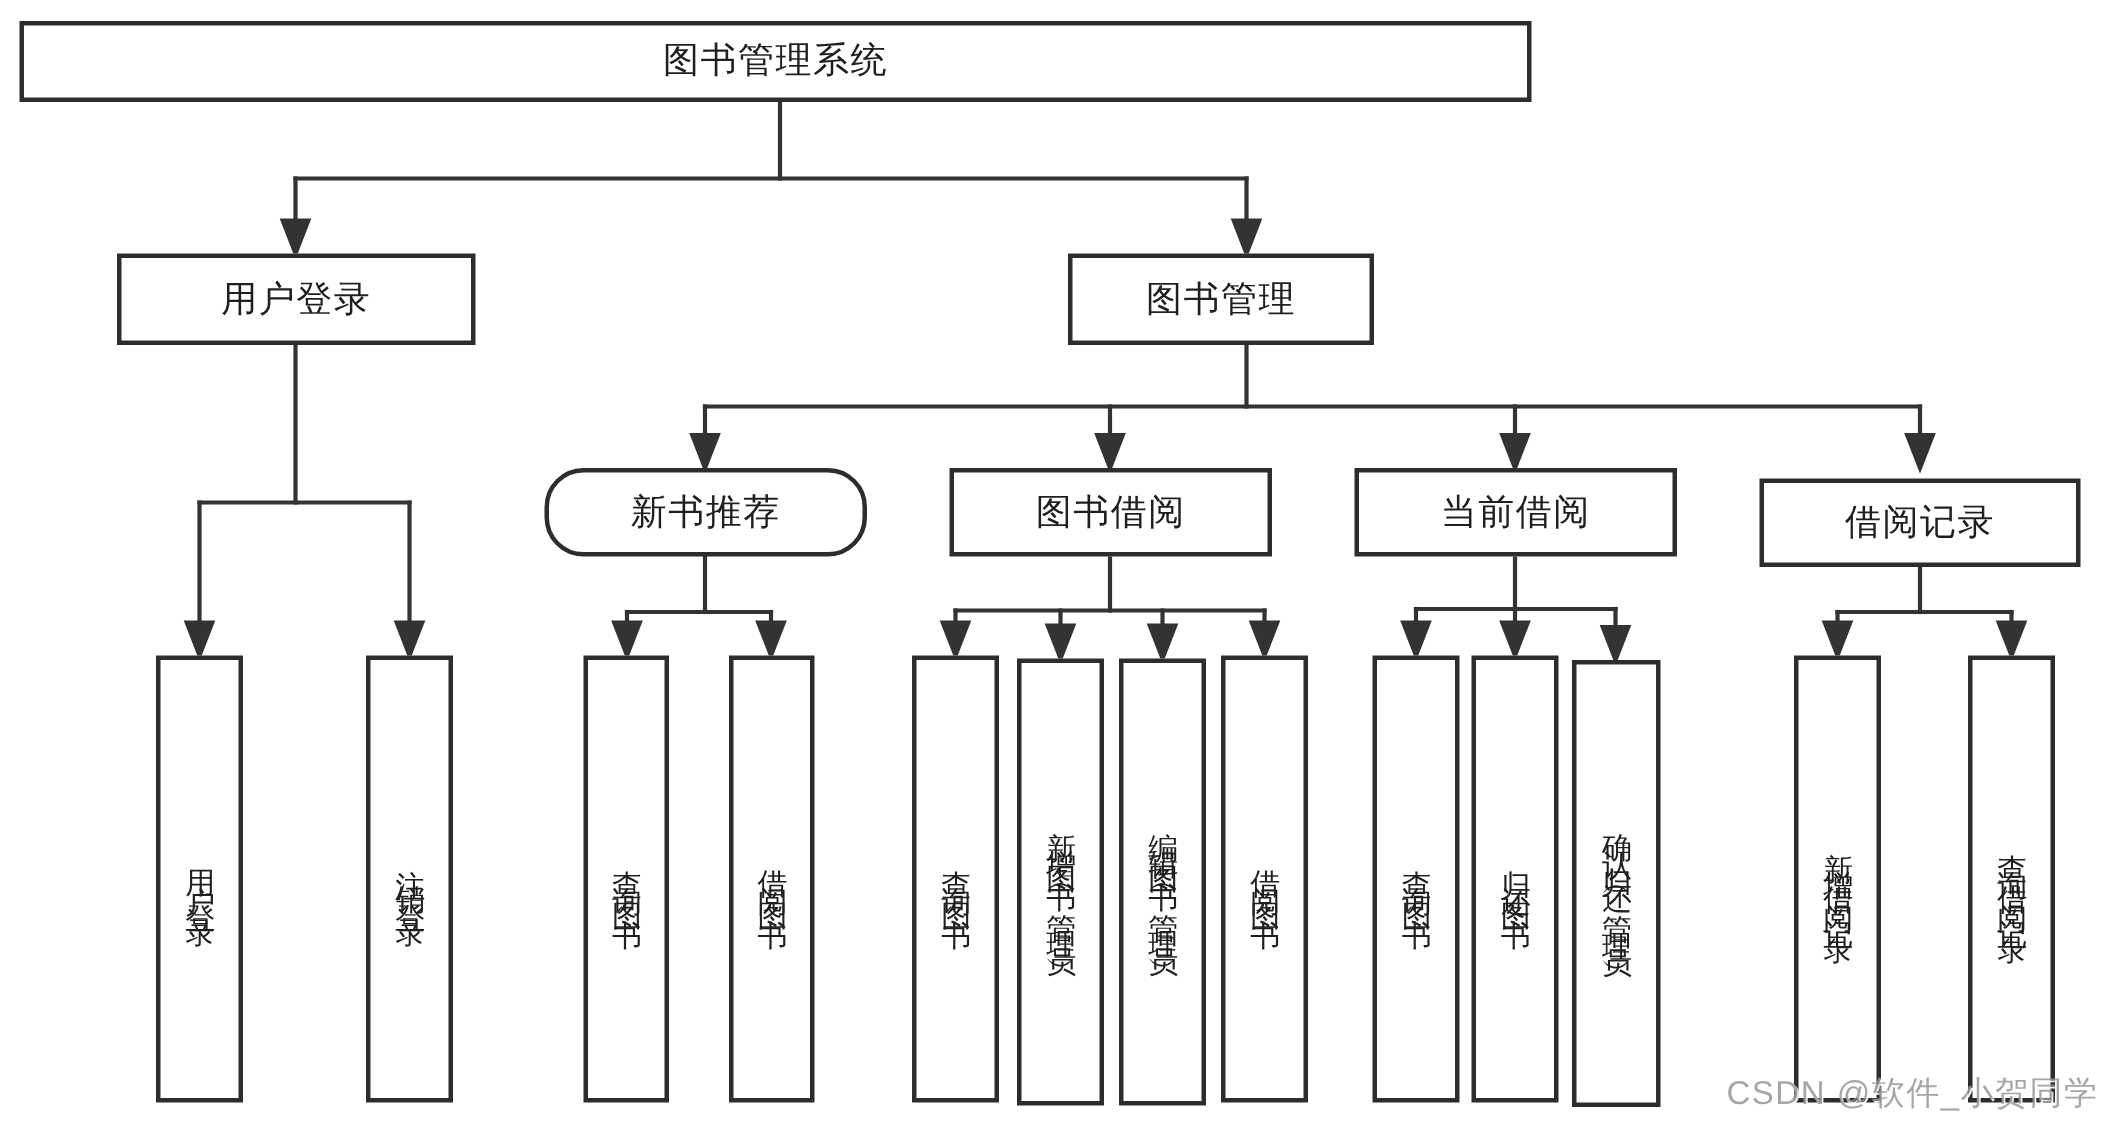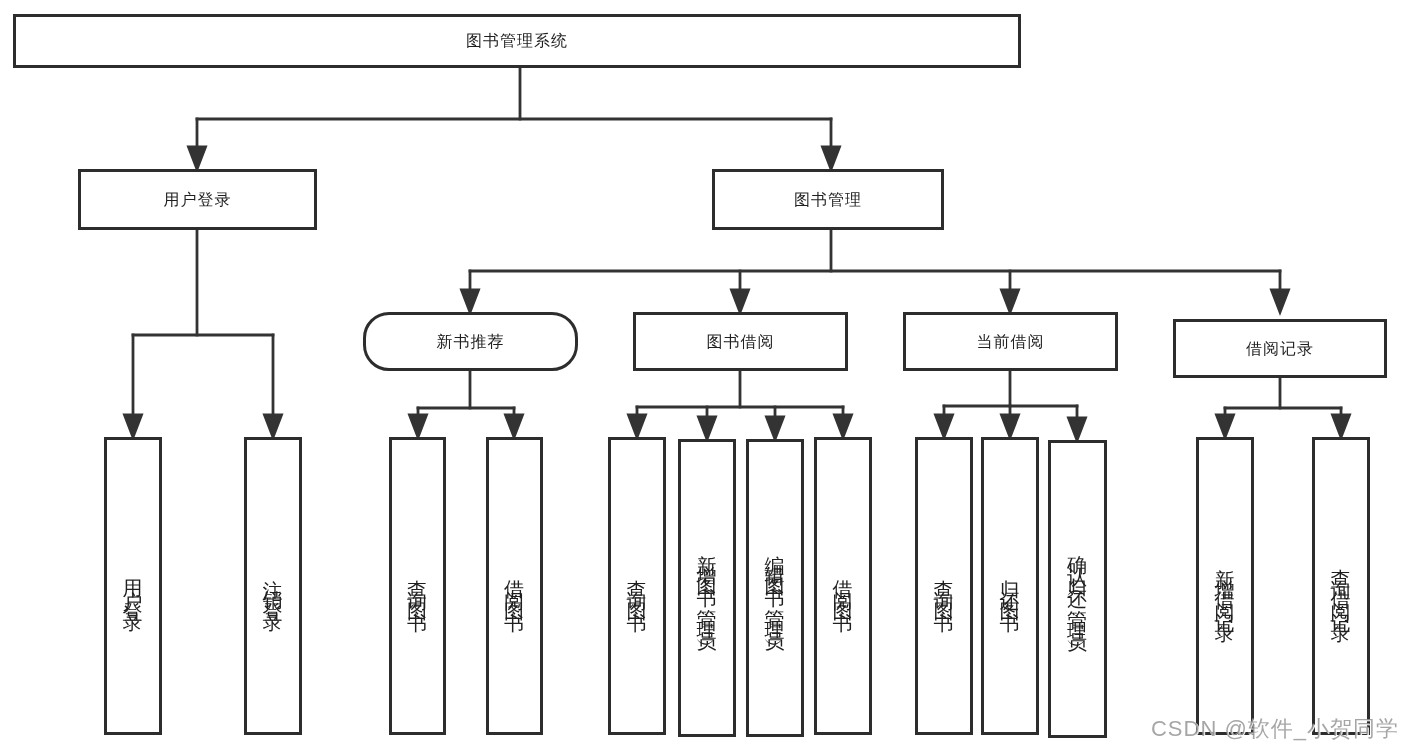--- a/index.html
+++ b/index.html
@@ -26,21 +26,21 @@
     box-sizing: border-box;
     border: 3px solid #2d2d2d;
     background: #ffffff;
     color: #1f1f1f;
     display: flex;
     align-items: center;
     justify-content: center;
     text-align: center;
   }
   .hbox {
-    font-size: 16px;
+    font-size: 24px;
     letter-spacing: 1px;
     line-height: 1;
     white-space: nowrap;
   }
   .vbox {
     writing-mode: vertical-rl;
     font-size: 20px;
     letter-spacing: 11px;
     line-height: 1;
     white-space: nowrap;
@@ -122,21 +122,21 @@
       <line x1="1225" y1="408" x2="1225" y2="420"></line>
       <polygon points="1216.5,415 1233.5,415 1225,437"></polygon>
       <line x1="1341" y1="408" x2="1341" y2="420"></line>
       <polygon points="1332.5,415 1349.5,415 1341,437"></polygon>
     </g>
   </svg>
 
   <div class="box hbox" style="left:13px; top:14px; width:1008px; height:54px;">图书管理系统</div>
 
   <div class="box hbox" style="left:78px; top:169px; width:239px; height:61px;">用户登录</div>
-  <div class="box hbox" style="left:712px; top:169px; width:232px; height:61px;">图书管理</div>
+  <div class="box hbox" style="left:712px; top:169px; width:204px; height:61px;">图书管理</div>
 
   <div class="box hbox" style="left:363px; top:312px; width:215px; height:59px;border-radius:26px;">新书推荐</div>
   <div class="box hbox" style="left:903px; top:312px; width:215px; height:59px;">当前借阅</div>
   <div class="box hbox" style="left:633px; top:312px; width:215px; height:59px;">图书借阅</div>
   <div class="box hbox" style="left:1173px; top:319px; width:214px; height:59px;">借阅记录</div>
 
   <div class="box vbox" style="left:104px; top:437px; width:58px; height:298px;">用户登录</div>
   <div class="box vbox" style="left:244px; top:437px; width:58px; height:298px;">注销登录</div>
 
   <div class="box vbox" style="left:389px; top:437px; width:57px; height:298px;">查询图书</div>

